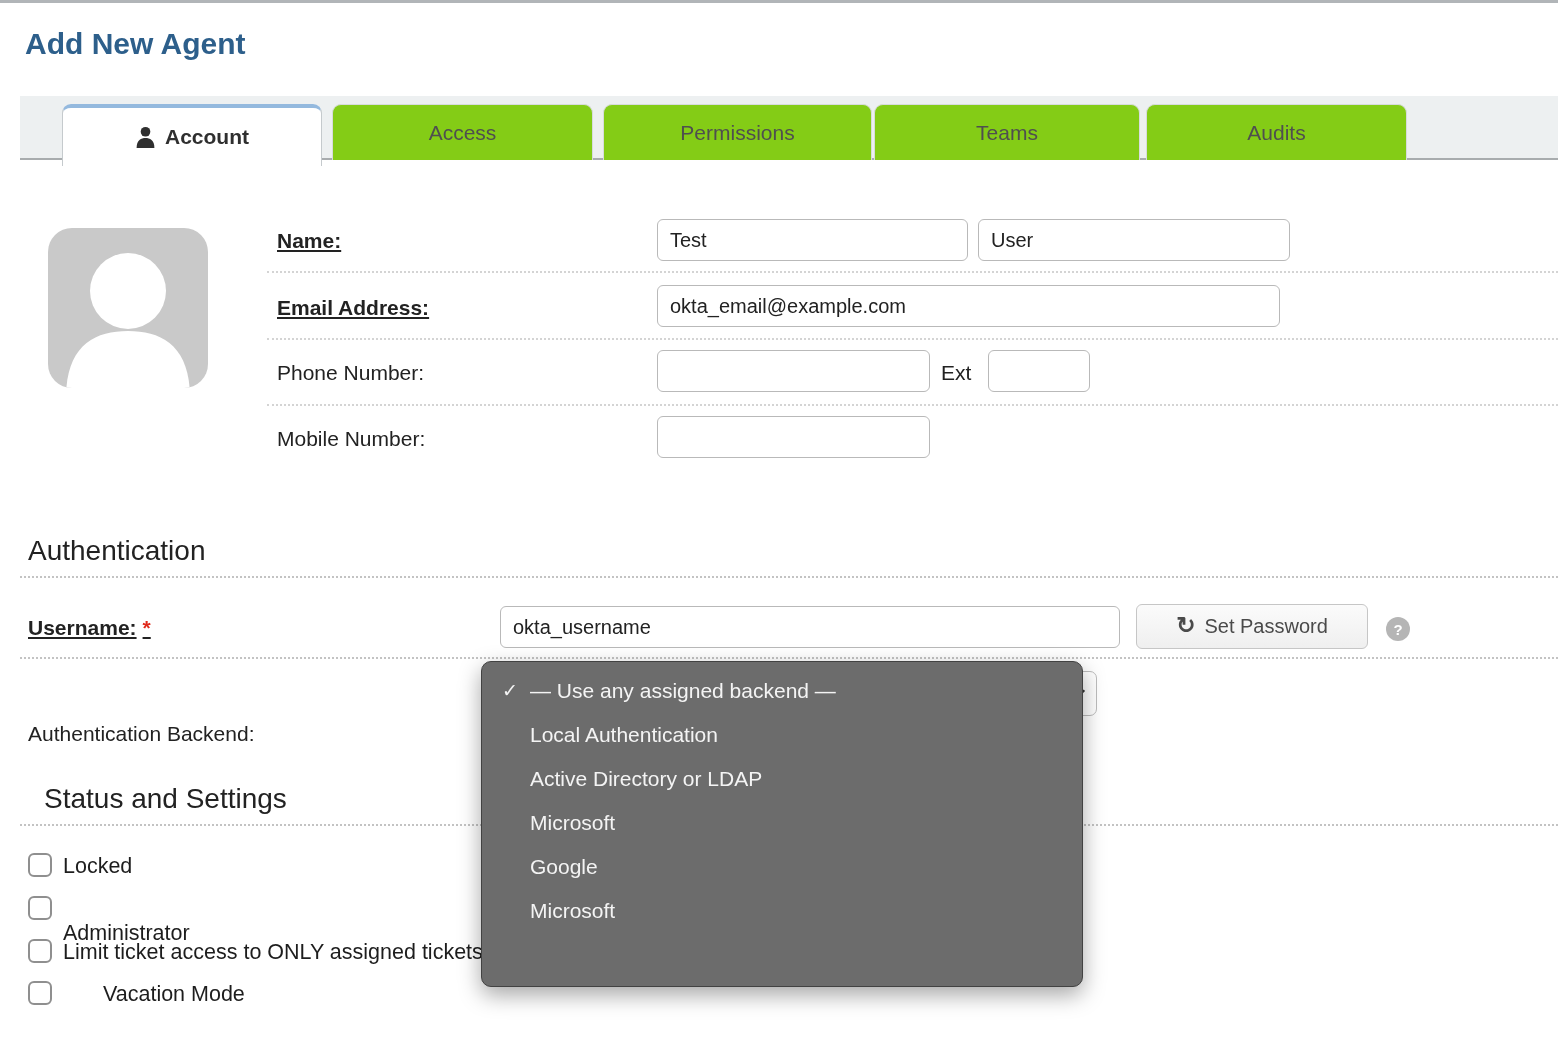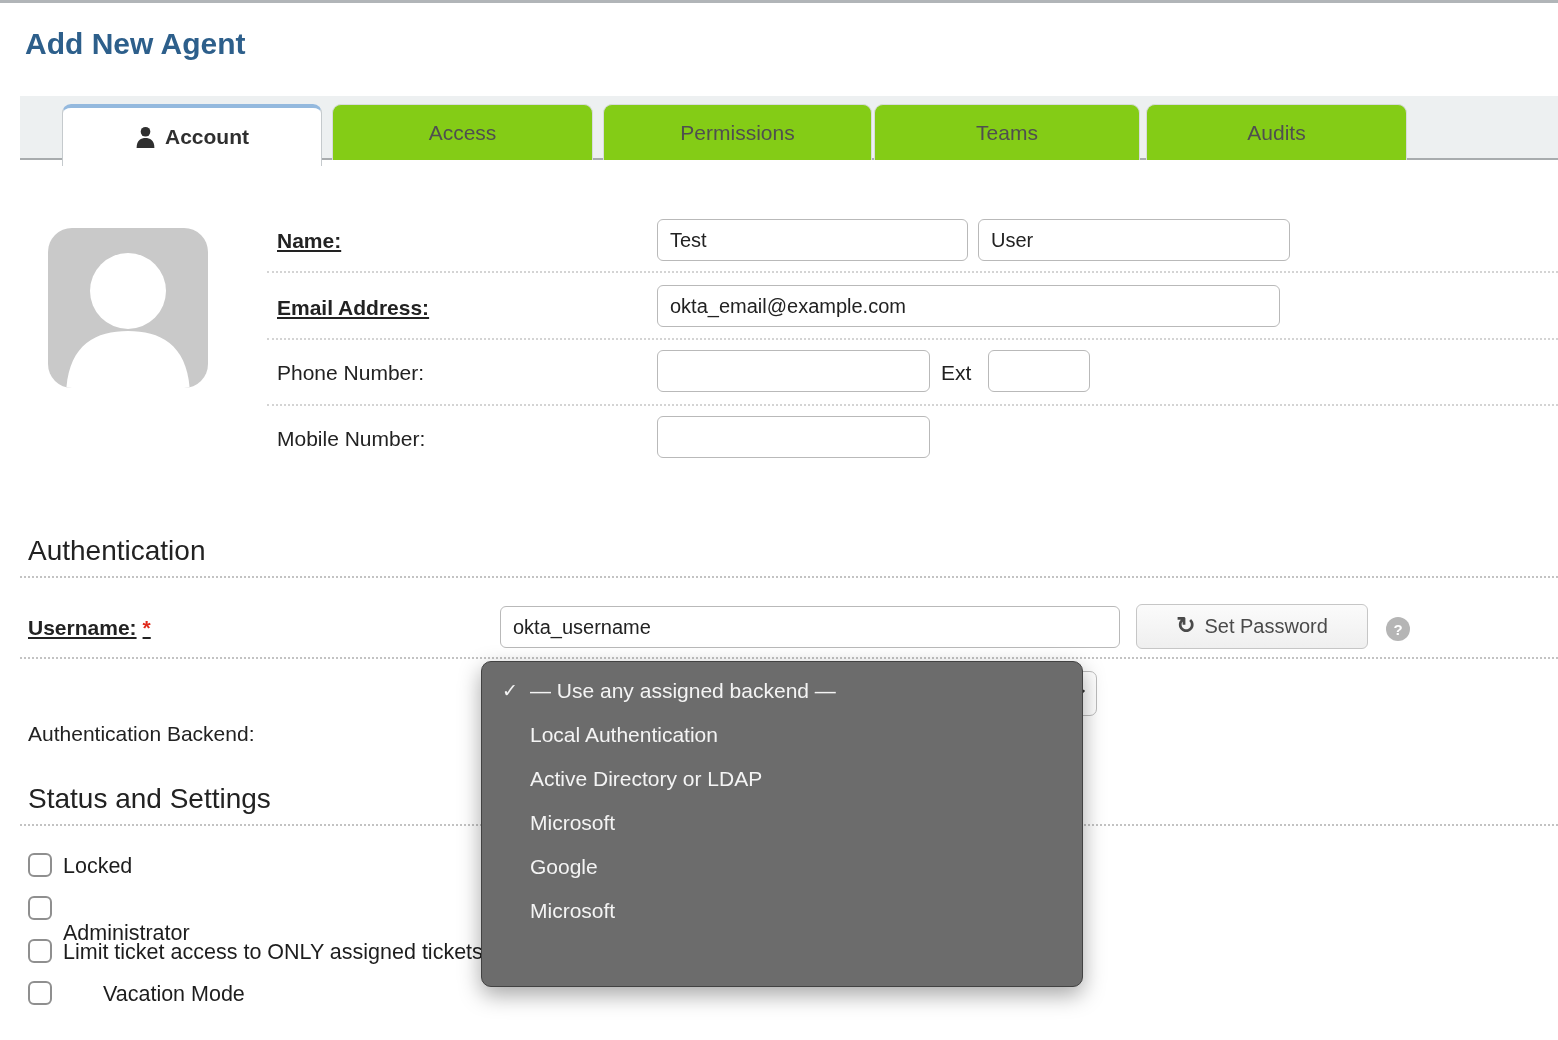--- a/index.html
+++ b/index.html
@@ -56,21 +56,21 @@
   #first-name { left:657px; top:219px; width:311px; }
   #last-name  { left:978px; top:219px; width:312px; }
   #email      { left:657px; top:285px; width:623px; }
   #phone      { left:657px; top:350px; width:273px; }
   #phone-ext  { left:988px; top:350px; width:102px; }
   #mobile     { left:657px; top:416px; width:273px; }
 
   
   .section-h { font-size:28px; color:#222; font-weight:400; }
   #auth-heading   { left:28px; top:535px; }
-  #status-heading { left:28px; top:783px; }
+  #status-heading { left:44px; top:783px; }
 
   
   #username-label { left:28px; top:616px; }
   .req { color:#e02a1c; font-weight:bold; margin-left:6px; }
   #username { left:500px; top:606px; width:620px; }
   #set-password { left:1136px; top:604px; width:232px; height:45px;
                   background:linear-gradient(#fbfbfb,#efefef); border:1px solid #c6c6c6;
                   border-radius:6px; color:#4a4a4a; font-size:20px; display:flex;
                   align-items:center; justify-content:center; gap:9px; cursor:pointer;
                   font-family:"Liberation Sans", sans-serif; }

